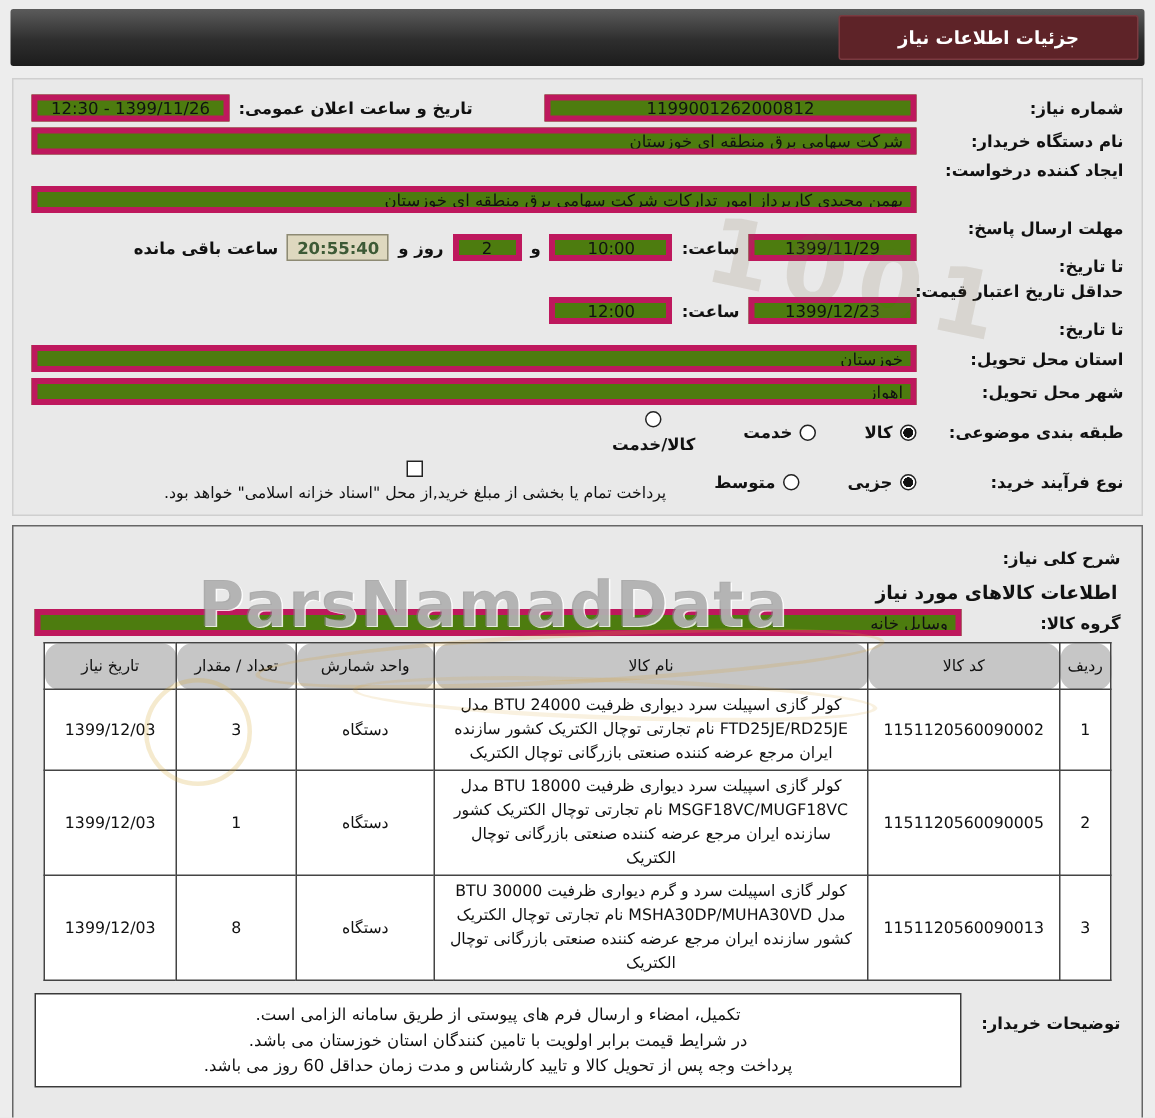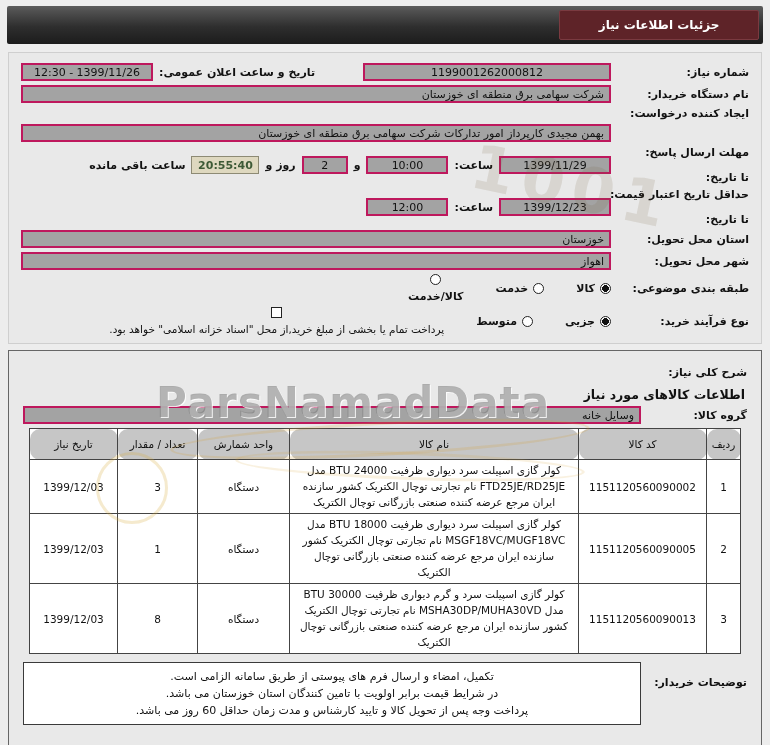--- a/index.html
+++ b/index.html
@@ -40,22 +40,22 @@
     border:1px solid #cfcfcf;
     padding:6px 4px 4px;
   }
   .row { display:flex; align-items:center; margin:4px 8px; gap:6px; }
   .row.top { align-items:flex-start; }
   .lbl { font-size:11px; font-weight:bold; white-space:nowrap; }
   .lbl-col { width:132px; flex-shrink:0; text-align:right; }
   .lbl-col-sm { width:100px; flex-shrink:0; text-align:right; }
   .lbl-col .l2 { margin-top:12px; }
   .inp {
-    background:#a3a3a3;
-    border:2px solid #be185d;
+    background:#4d7c0f;
+    border:4px solid #be185d;
     height:18px;
     display:flex;
     align-items:center;
     justify-content:center;
     font-size:11px;
     padding:0 5px;
     overflow:hidden;
     white-space:nowrap;
   }
   .inp.start { justify-content:flex-start; }
@@ -135,21 +135,21 @@
     border:1px solid #3a3a3a;
     flex:1;
     font-size:11px;
     line-height:1.55;
     padding:5px 6px;
     text-align:center;
   }
   
   .wm-layer { position:absolute; inset:0; pointer-events:none; z-index:5; }
   .wm-brand {
-    position:absolute; top:378px; left:156px;
+    position:absolute; top:378px; left:132px;
     font-size:42px; font-weight:bold; letter-spacing:1px;
     color:rgba(128,128,128,0.58);
     text-shadow:1px 1px 0 rgba(255,255,255,0.85);
     direction:ltr;
   }
   .wm-book {
     position:absolute; top:150px; left:470px;
     font-size:62px; font-weight:bold; letter-spacing:8px;
     color:rgba(120,100,70,0.15);
     transform:rotate(12deg);

